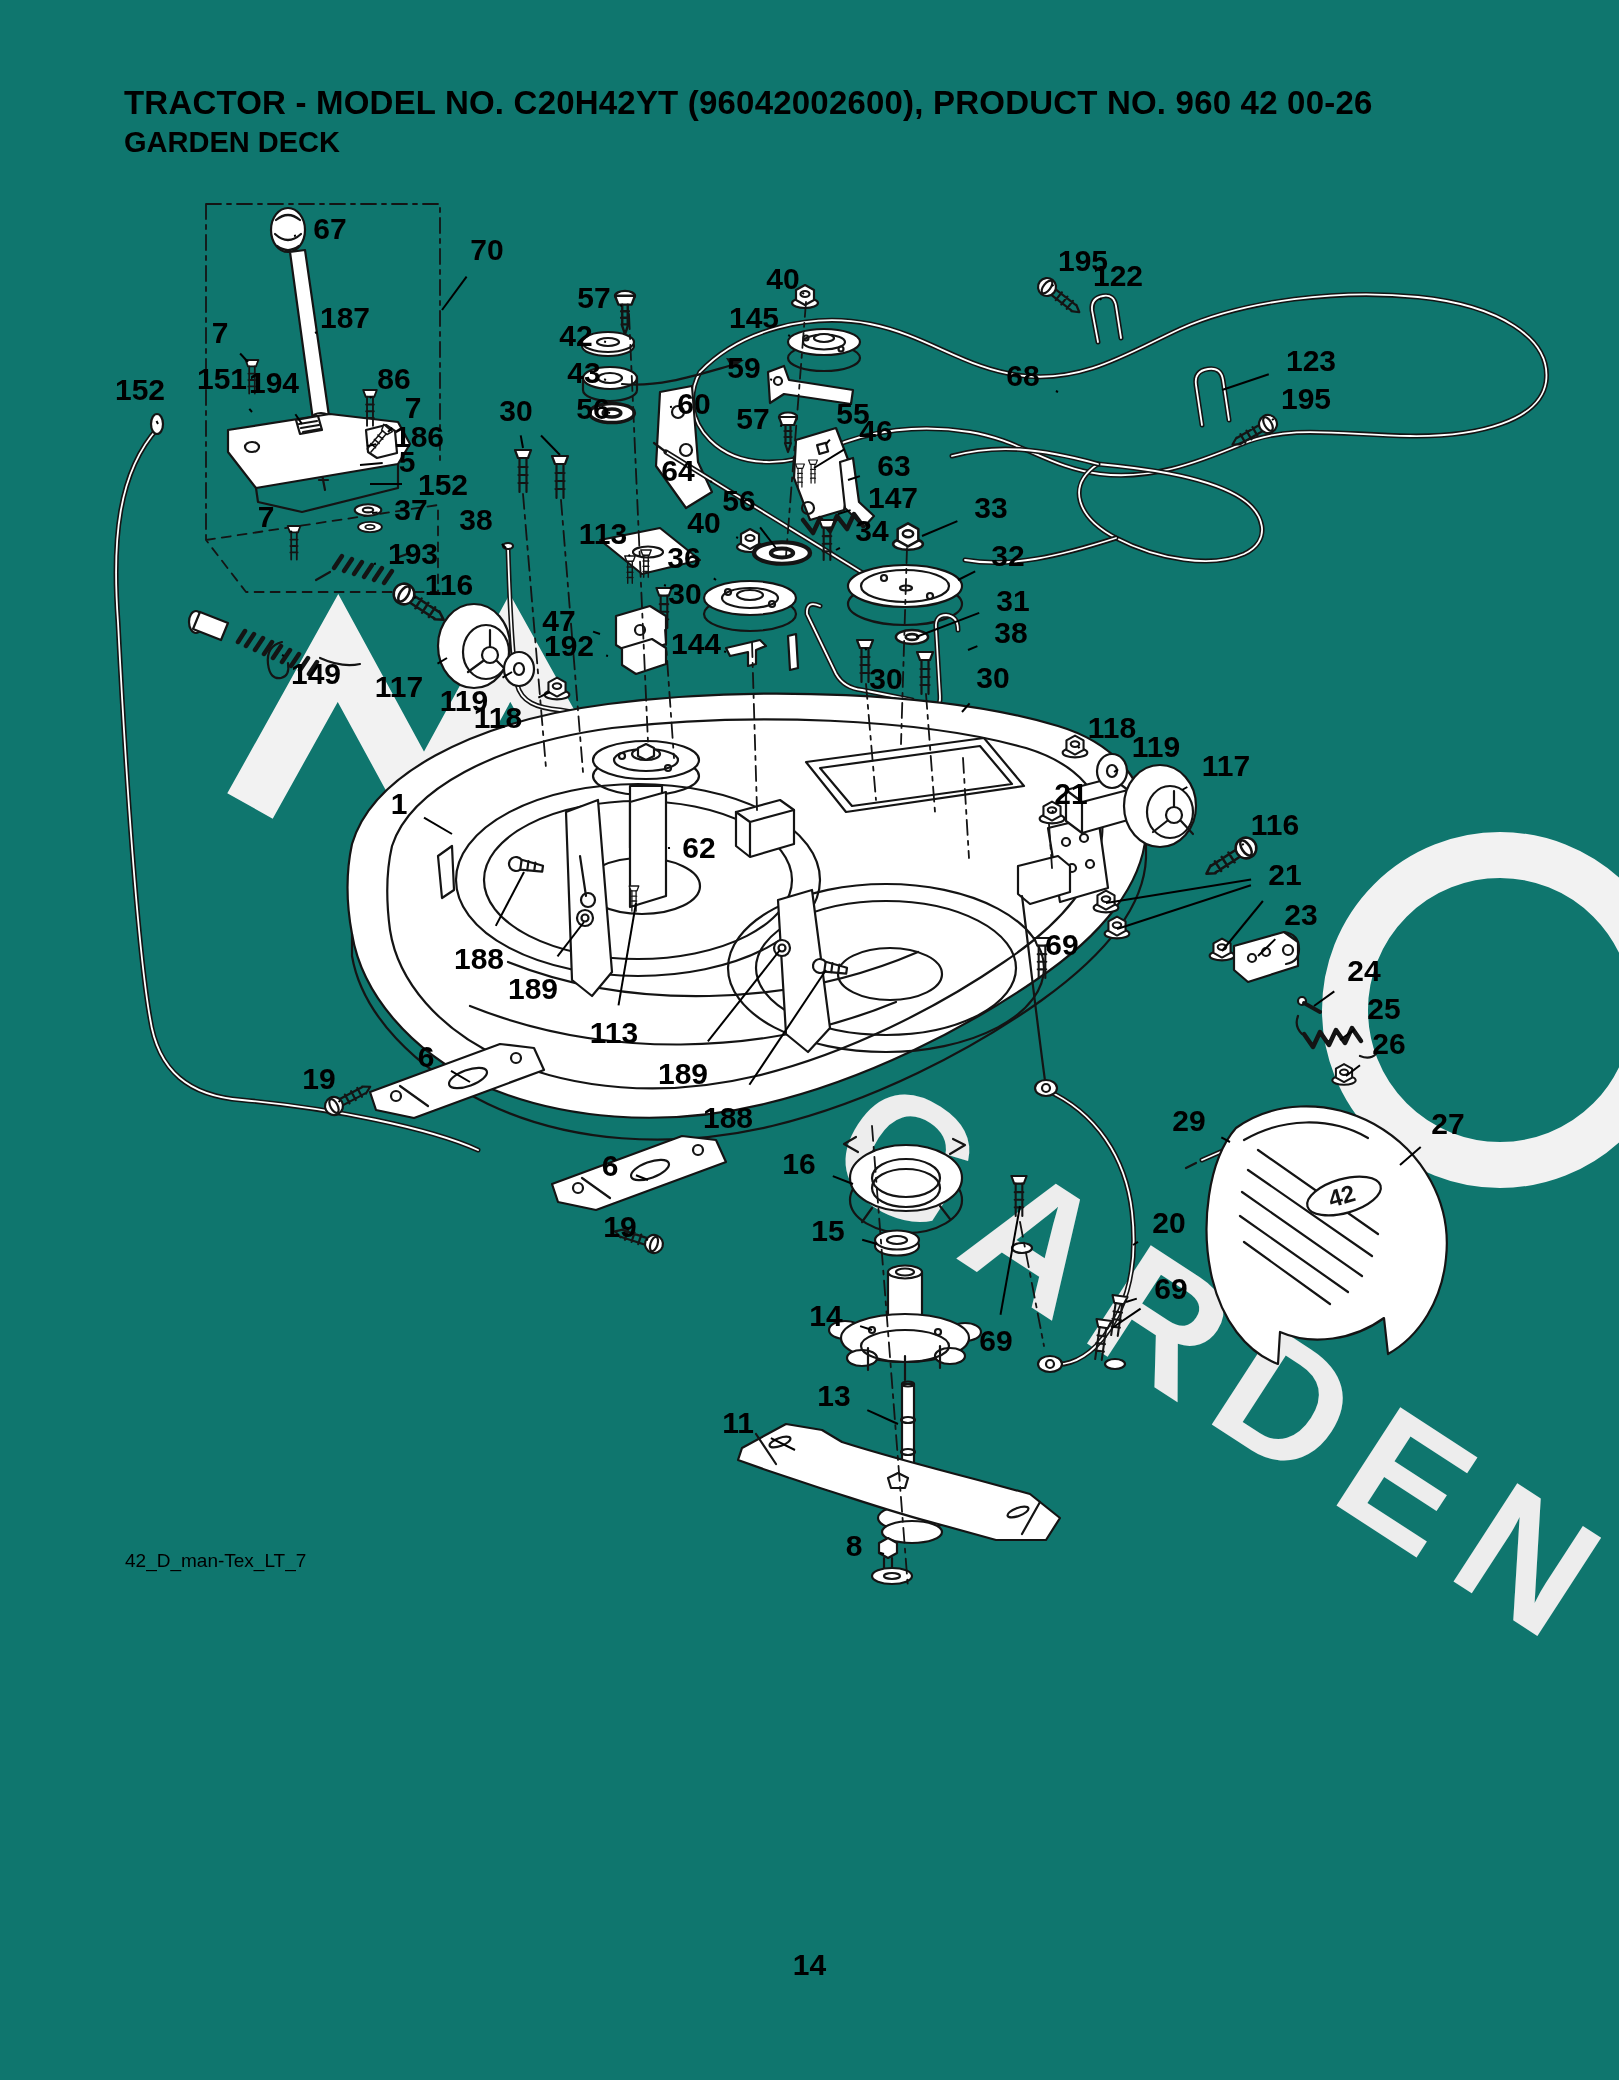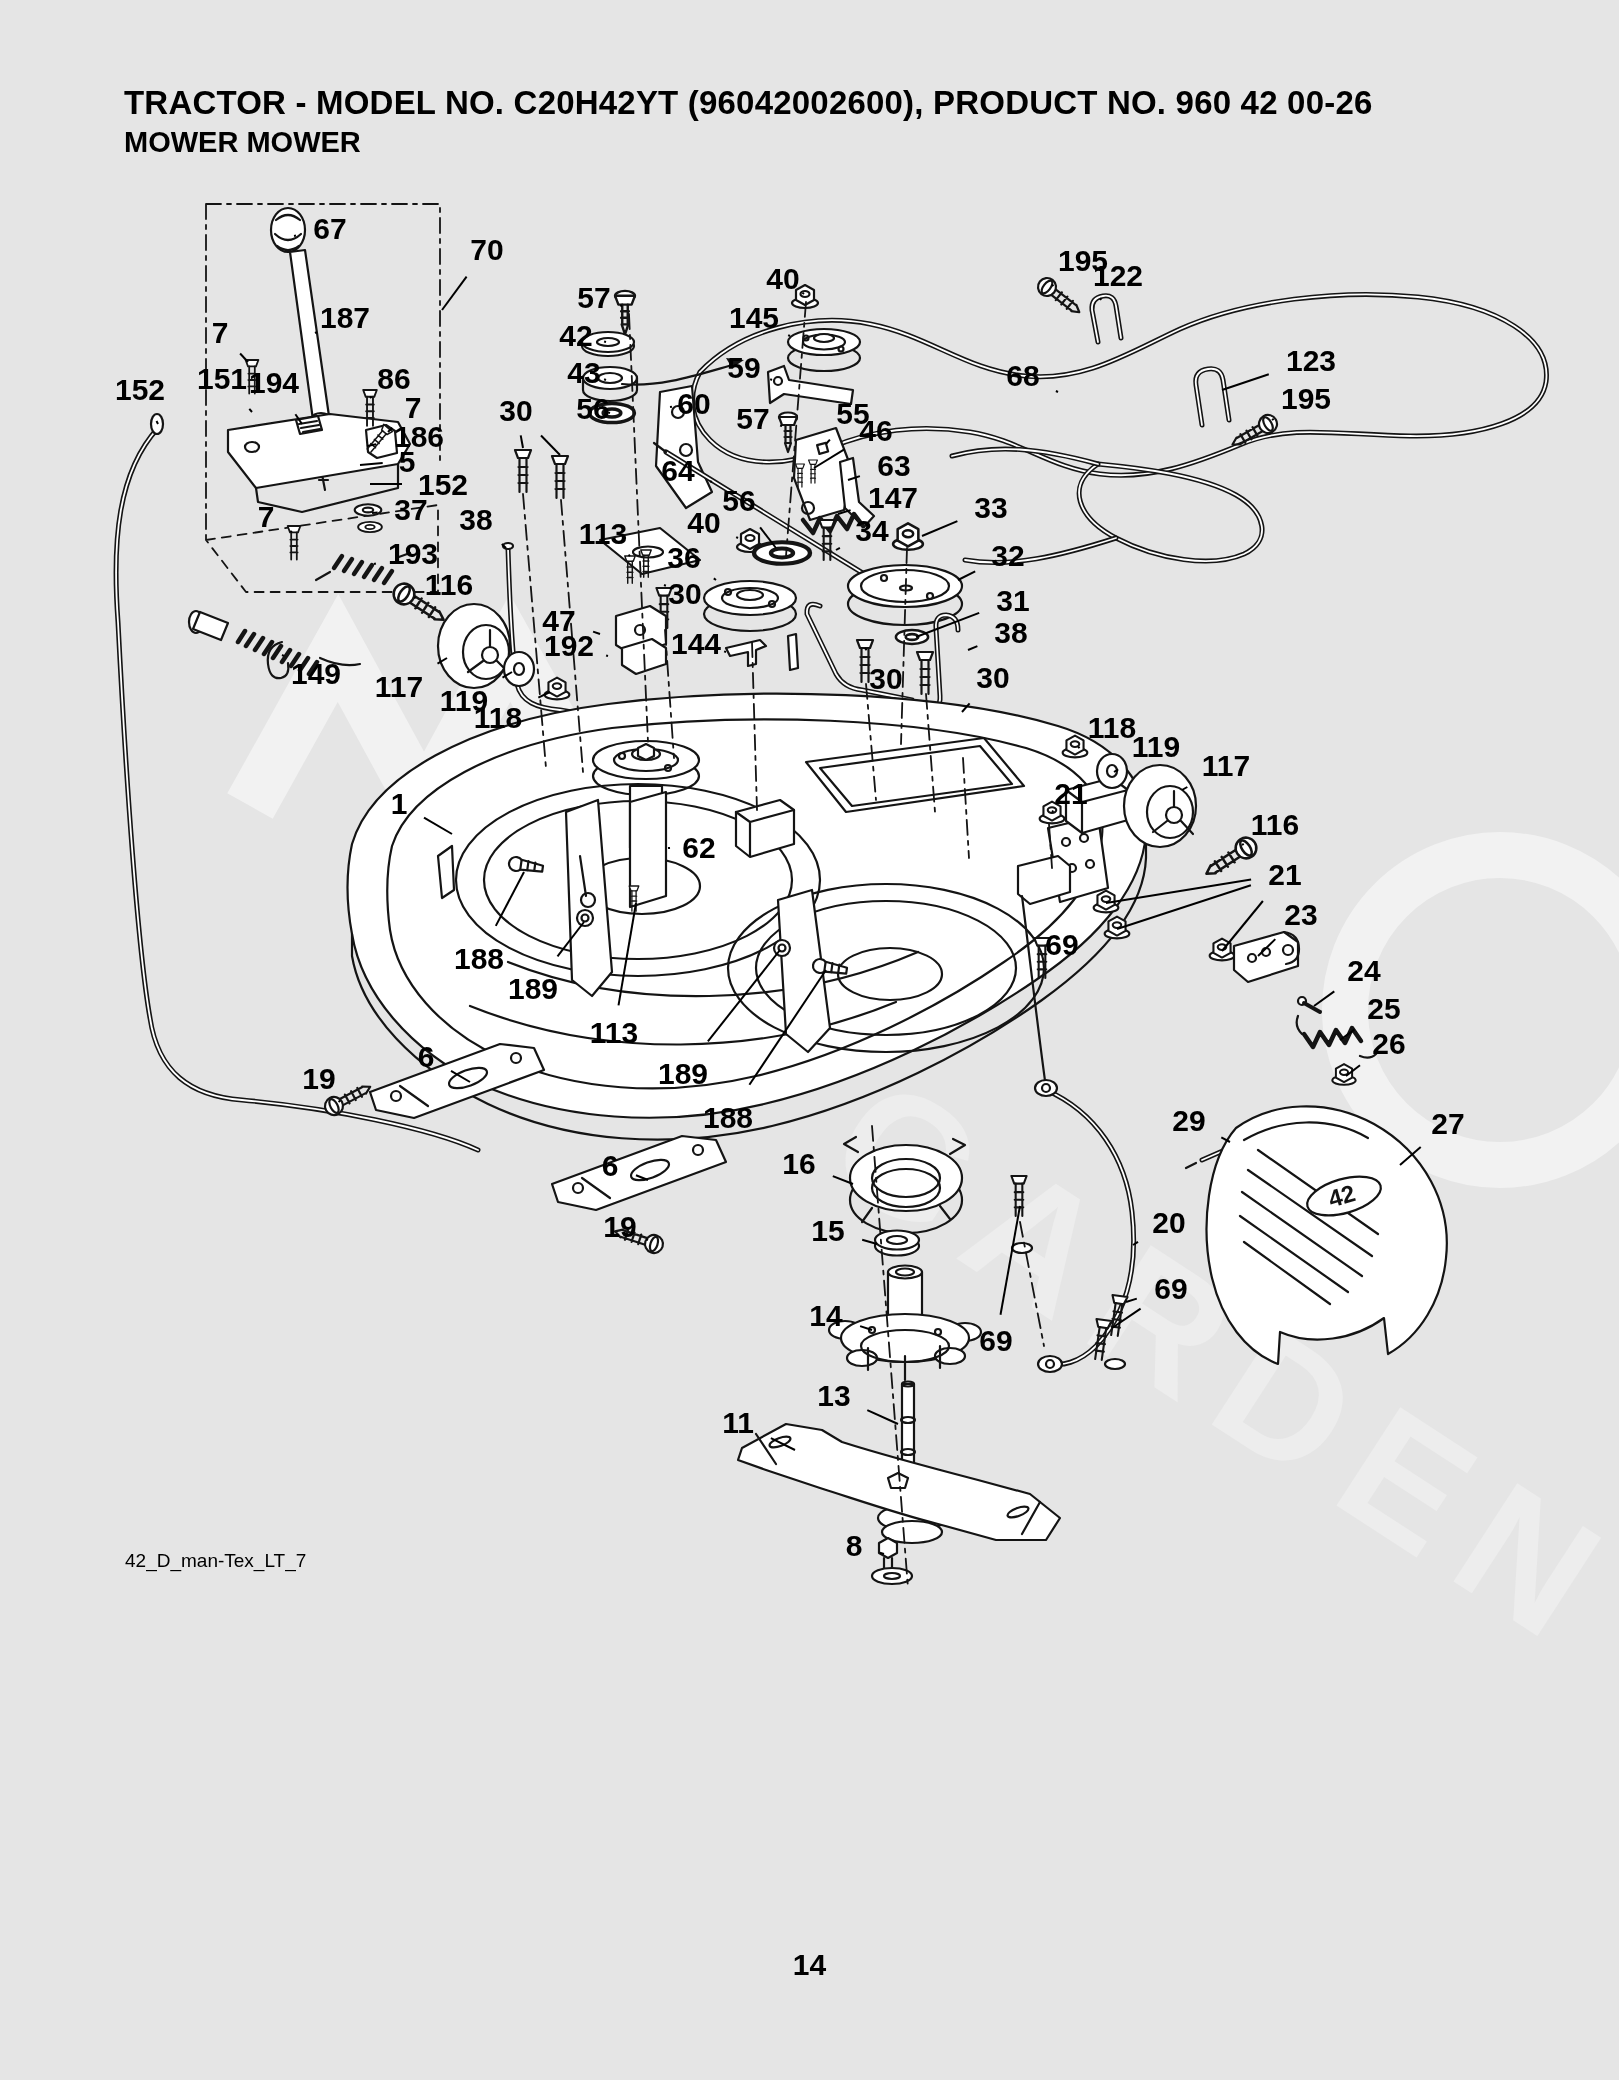--- a/index.html
+++ b/index.html
@@ -1,16 +1,16 @@
 <!DOCTYPE html>
 <html><head>
 <meta charset="utf-8">
 <style>
   html,body{margin:0;padding:0;background:#fff;}
-  .page{position:relative;width:1619px;height:2080px;background:#e5e5e5;
+  .page{position:relative;width:1619px;height:2080px;background:#0f766e;
         font-family:"Liberation Sans",sans-serif;overflow:hidden;}
   .title{position:absolute;left:124px;top:84px;font-size:33px;font-weight:bold;
          color:#000;white-space:nowrap;letter-spacing:.2px;}
   .subtitle{position:absolute;left:124px;top:126px;font-size:29px;font-weight:bold;color:#000;}
   .footer-code{position:absolute;left:125px;top:1550px;font-size:19px;color:#000;}
   .page-number{position:absolute;left:0;top:1948px;width:100%;text-align:center;
                font-size:30px;font-weight:bold;color:#000;}
   svg.diagram{position:absolute;left:0;top:0;}
   .art{stroke:#141414;stroke-width:2.2;fill:none;stroke-linecap:round;stroke-linejoin:round;}
   .pf{fill:#ffffff;}
@@ -26,21 +26,21 @@
          fill:#141414;text-anchor:middle;}
   .wm-text{font-family:"Liberation Sans",sans-serif;font-size:170px;font-weight:bold;
            fill:#ededed;letter-spacing:26px;}
   .wm-shape{stroke:#f2f2f2;fill:none;}
 </style>
 </head>
 <body>
 
 <div class="page">
   <div class="title">TRACTOR - MODEL NO. C20H42YT (96042002600), PRODUCT NO. 960 42 00-26</div>
-  <div class="subtitle">MOWER MOWER</div>
+  <div class="subtitle">GARDEN DECK</div>
 
   <svg class="diagram" width="1619" height="2080" viewBox="0 0 1619 2080">
 
     <defs>
       <g id="boltv">
           <path class="pf" d="M-8,0 L8,0 L5,8 L-5,8 Z"></path>
           <path d="M-3.5,8 V42 M3.5,8 V42 M-4.5,17 h9 M-4.5,25 h9 M-4.5,33 h9"></path>
         </g>
       <g id="nutf">
           <ellipse class="pf" cx="0" cy="7" rx="13" ry="5"></ellipse>

